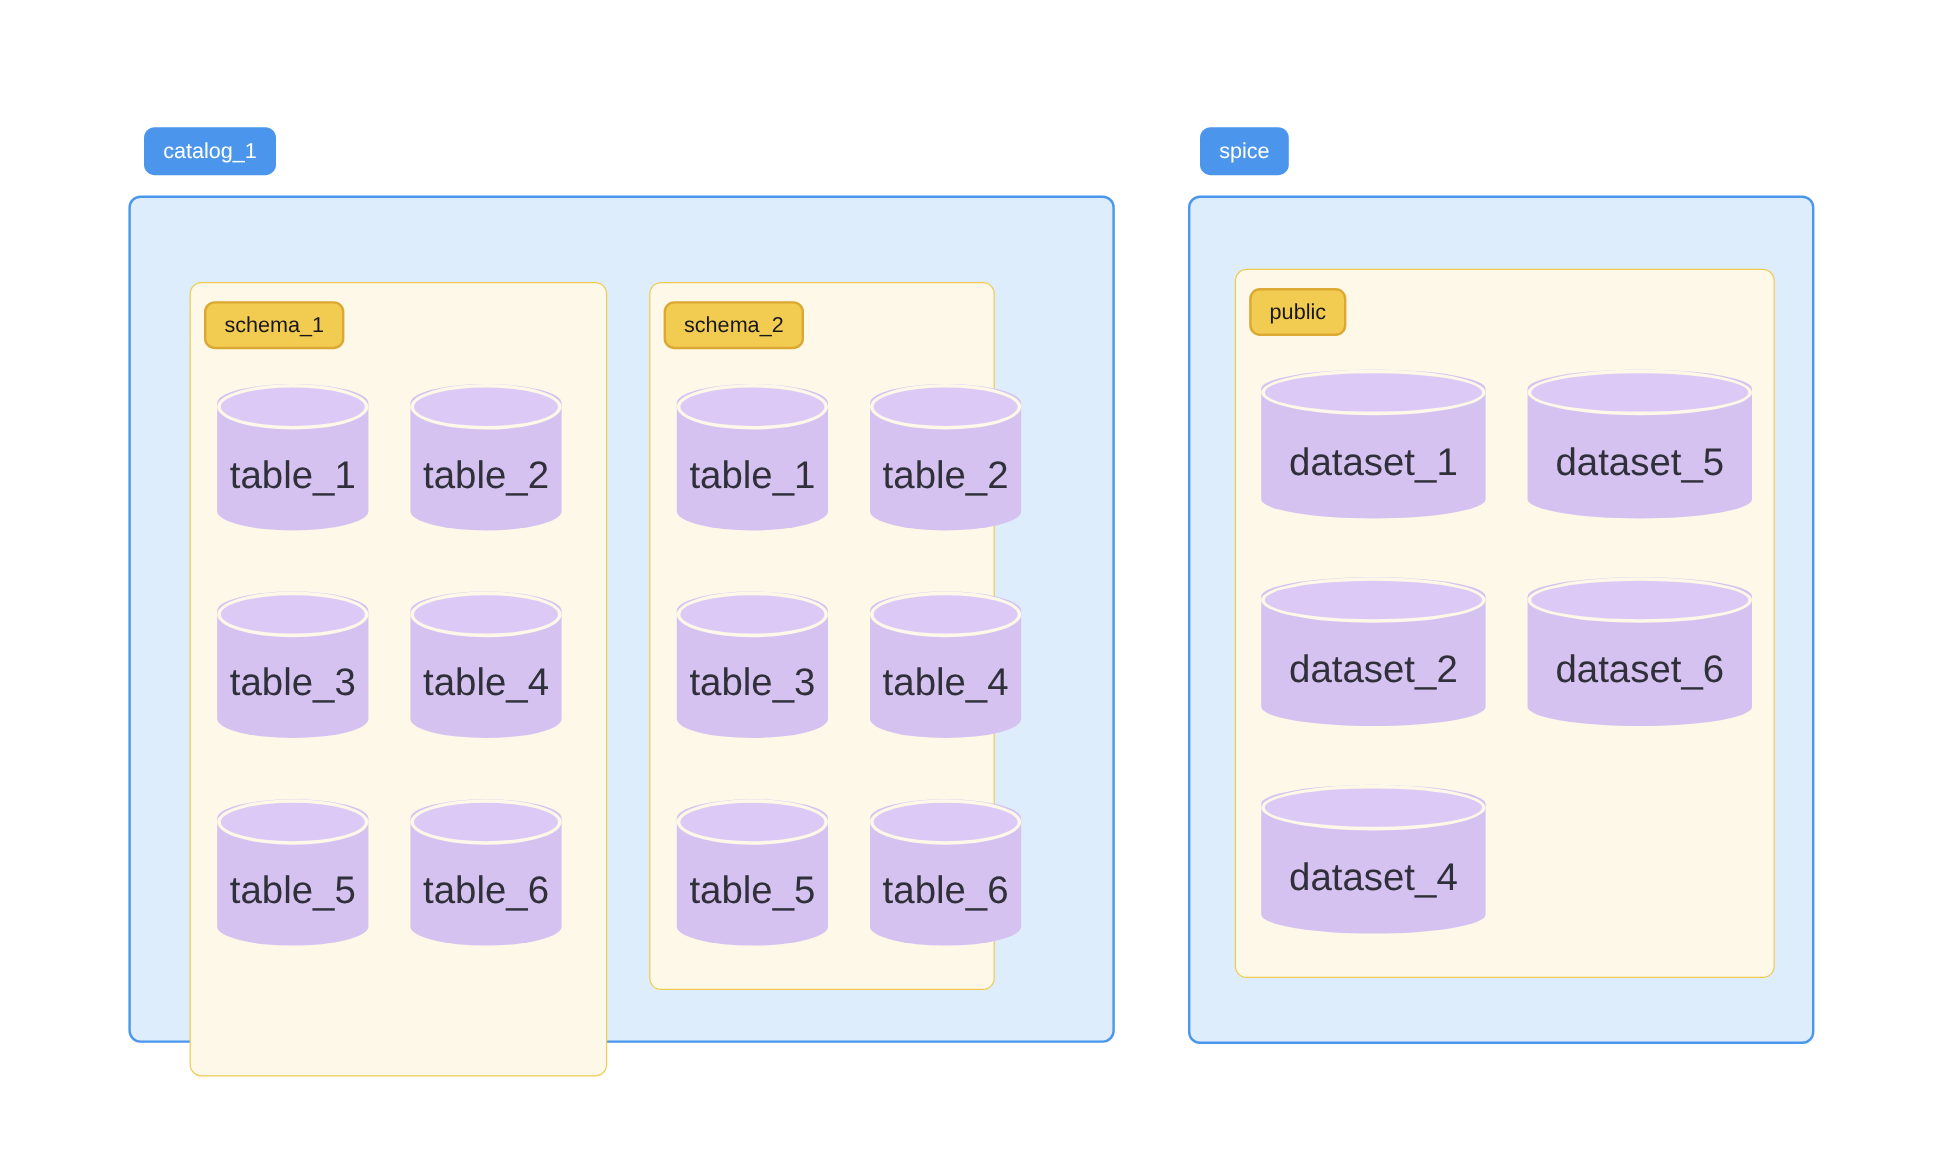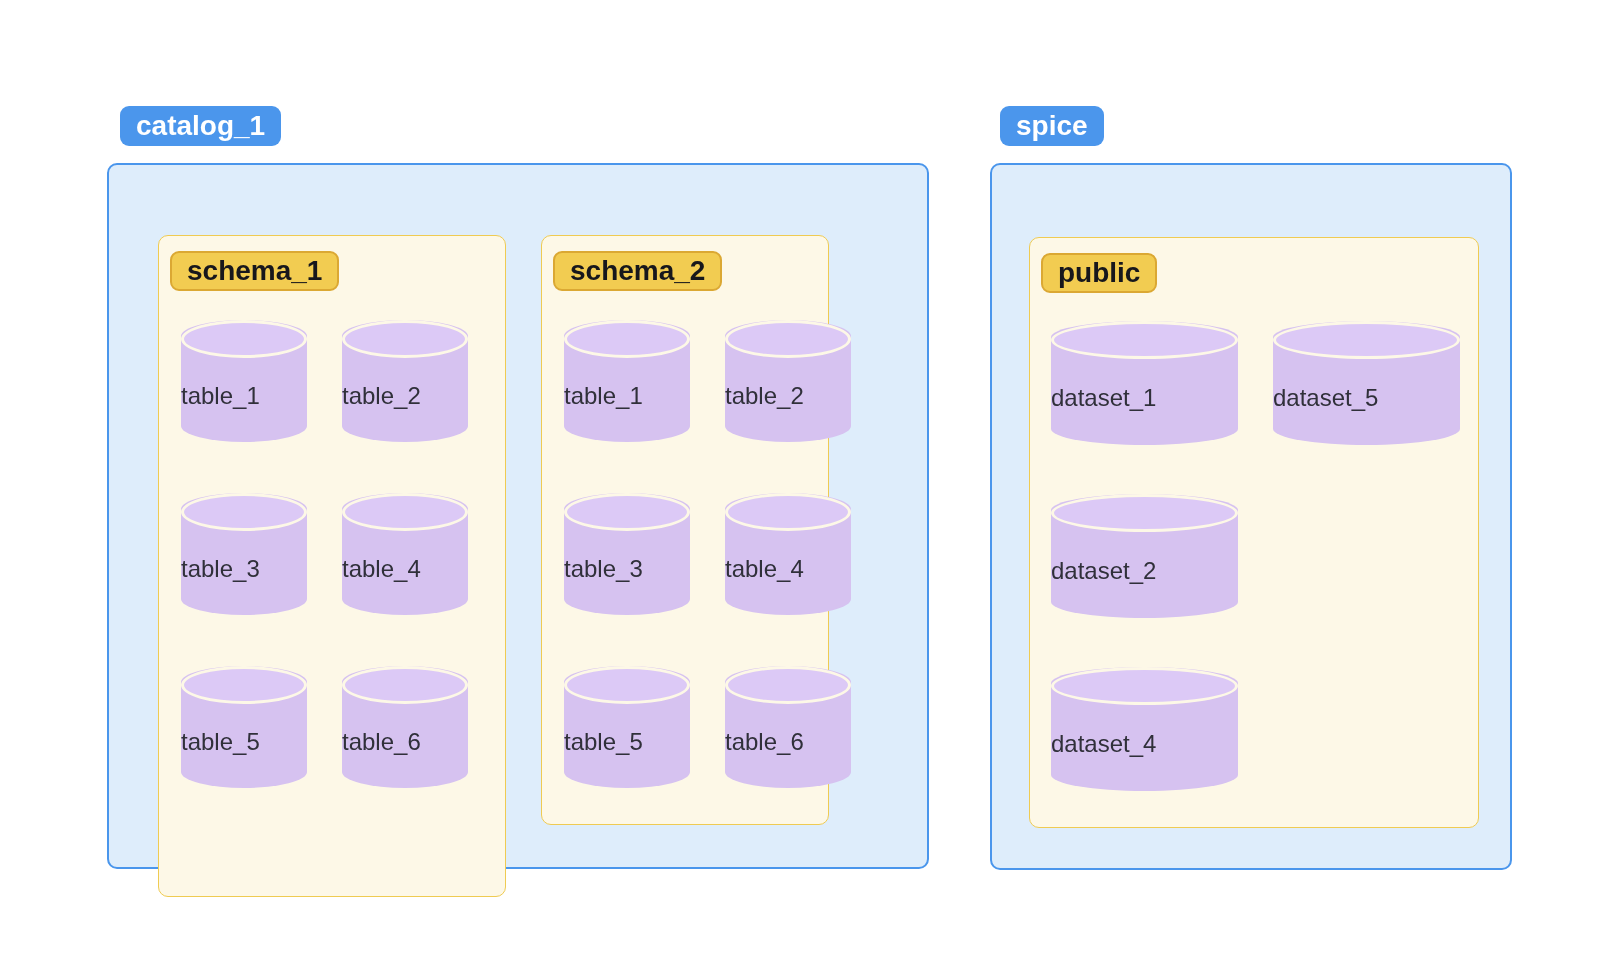--- a/index.html
+++ b/index.html
@@ -30,22 +30,22 @@
   .canvas {
     position: relative;
     width: 1614px;
     height: 976px;
     background: var(--page-bg);
   }
   
   .badge {
     position: absolute;
     display: inline-block;
-    font-weight: 700;
-    font-size: 28px;
+    font-weight: 400;
+    font-size: 18px;
     line-height: 26px;
     border-radius: 9px;
     padding: 7px 16px;
     white-space: nowrap;
   }
   .badge-blue {
     background: var(--blue-badge-bg);
     color: var(--blue-badge-text);
   }
   .badge-yellow {
@@ -67,21 +67,21 @@
   .catalog-badge-right { left: 1000px; top: 106px; text-align: right; }
 
   .schema-box {
     position: absolute;
     background: var(--cream-box-bg);
     border: 1.5px solid var(--cream-box-border);
     border-radius: 10px;
   }
   .schema-pos-0 { left: 49px;  top: 70px; width: 348px; height: 662px; }
   .schema-pos-1 { left: 432px; top: 70px; width: 288px; height: 590px; }
-  .schema-public { left: 37px; top: 59px; width: 450px; height: 591px; margin-top: 13px; }
+  .schema-public { left: 37px; top: 59px; width: 450px; height: 591px; }
   .schema-badge { left: 11px; top: 15px; }
 
   
   .cyl-grid {
     position: absolute;
     display: grid;
   }
   .table-grid {
     left: 22px; top: 84px;
     grid-template-columns: repeat(2, 126px);
@@ -117,22 +117,22 @@
   }
   .cyl-wide {
     width: 187px;
     height: 124px;
   }
   .cyl-label {
     position: absolute;
     left: 0; right: 0;
     top: 62%;
     transform: translateY(-50%);
-    text-align: left;
-    font-size: 24px;
+    text-align: center;
+    font-size: 32px;
     color: var(--cylinder-text);
   }
 </style>
 </head>
 <body style="background: rgb(255, 255, 255);">
 
 <div class="canvas">
 
   <div class="badge badge-blue catalog-badge-left">catalog_1</div>
 
@@ -200,18 +200,21 @@
         </div>
         <div class="cyl cyl-wide">
           <span class="cyl-label">dataset_2</span>
         </div>
         <div class="cyl cyl-wide">
           <span class="cyl-label">dataset_4</span>
         </div>
         <div class="cyl cyl-wide">
           <span class="cyl-label">dataset_5</span>
         </div>
+        <div class="cyl cyl-wide">
+          <span class="cyl-label">dataset_6</span>
+        </div>
       </div>
     </div>
 
   </div>
 
 </div>
 
 </body></html>

